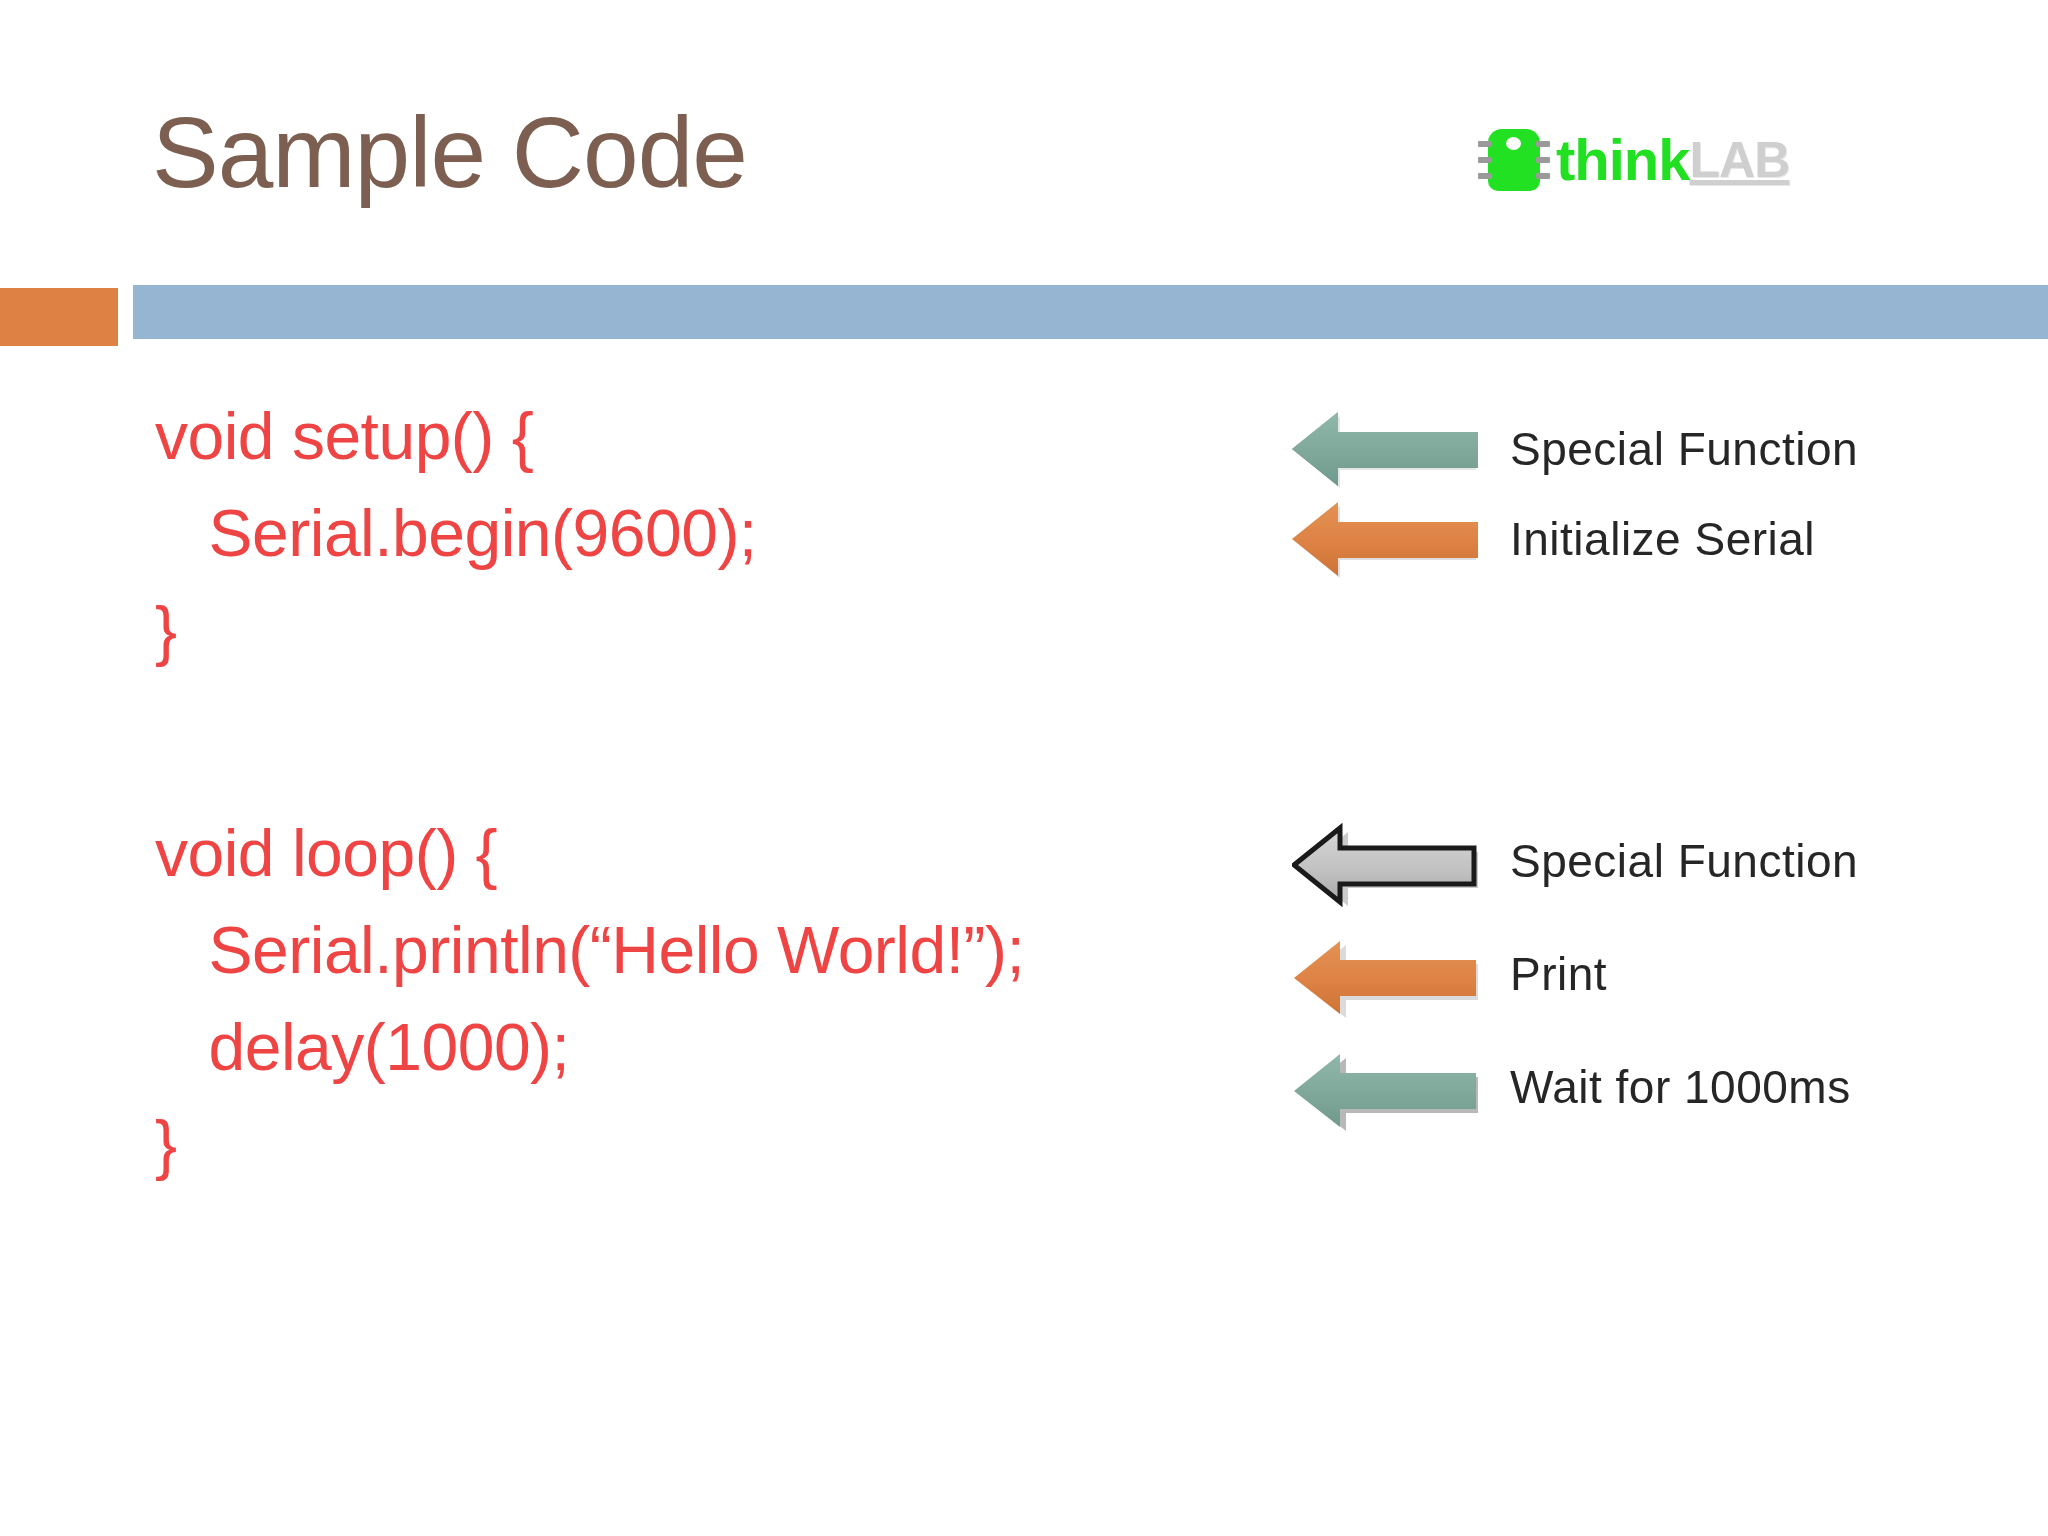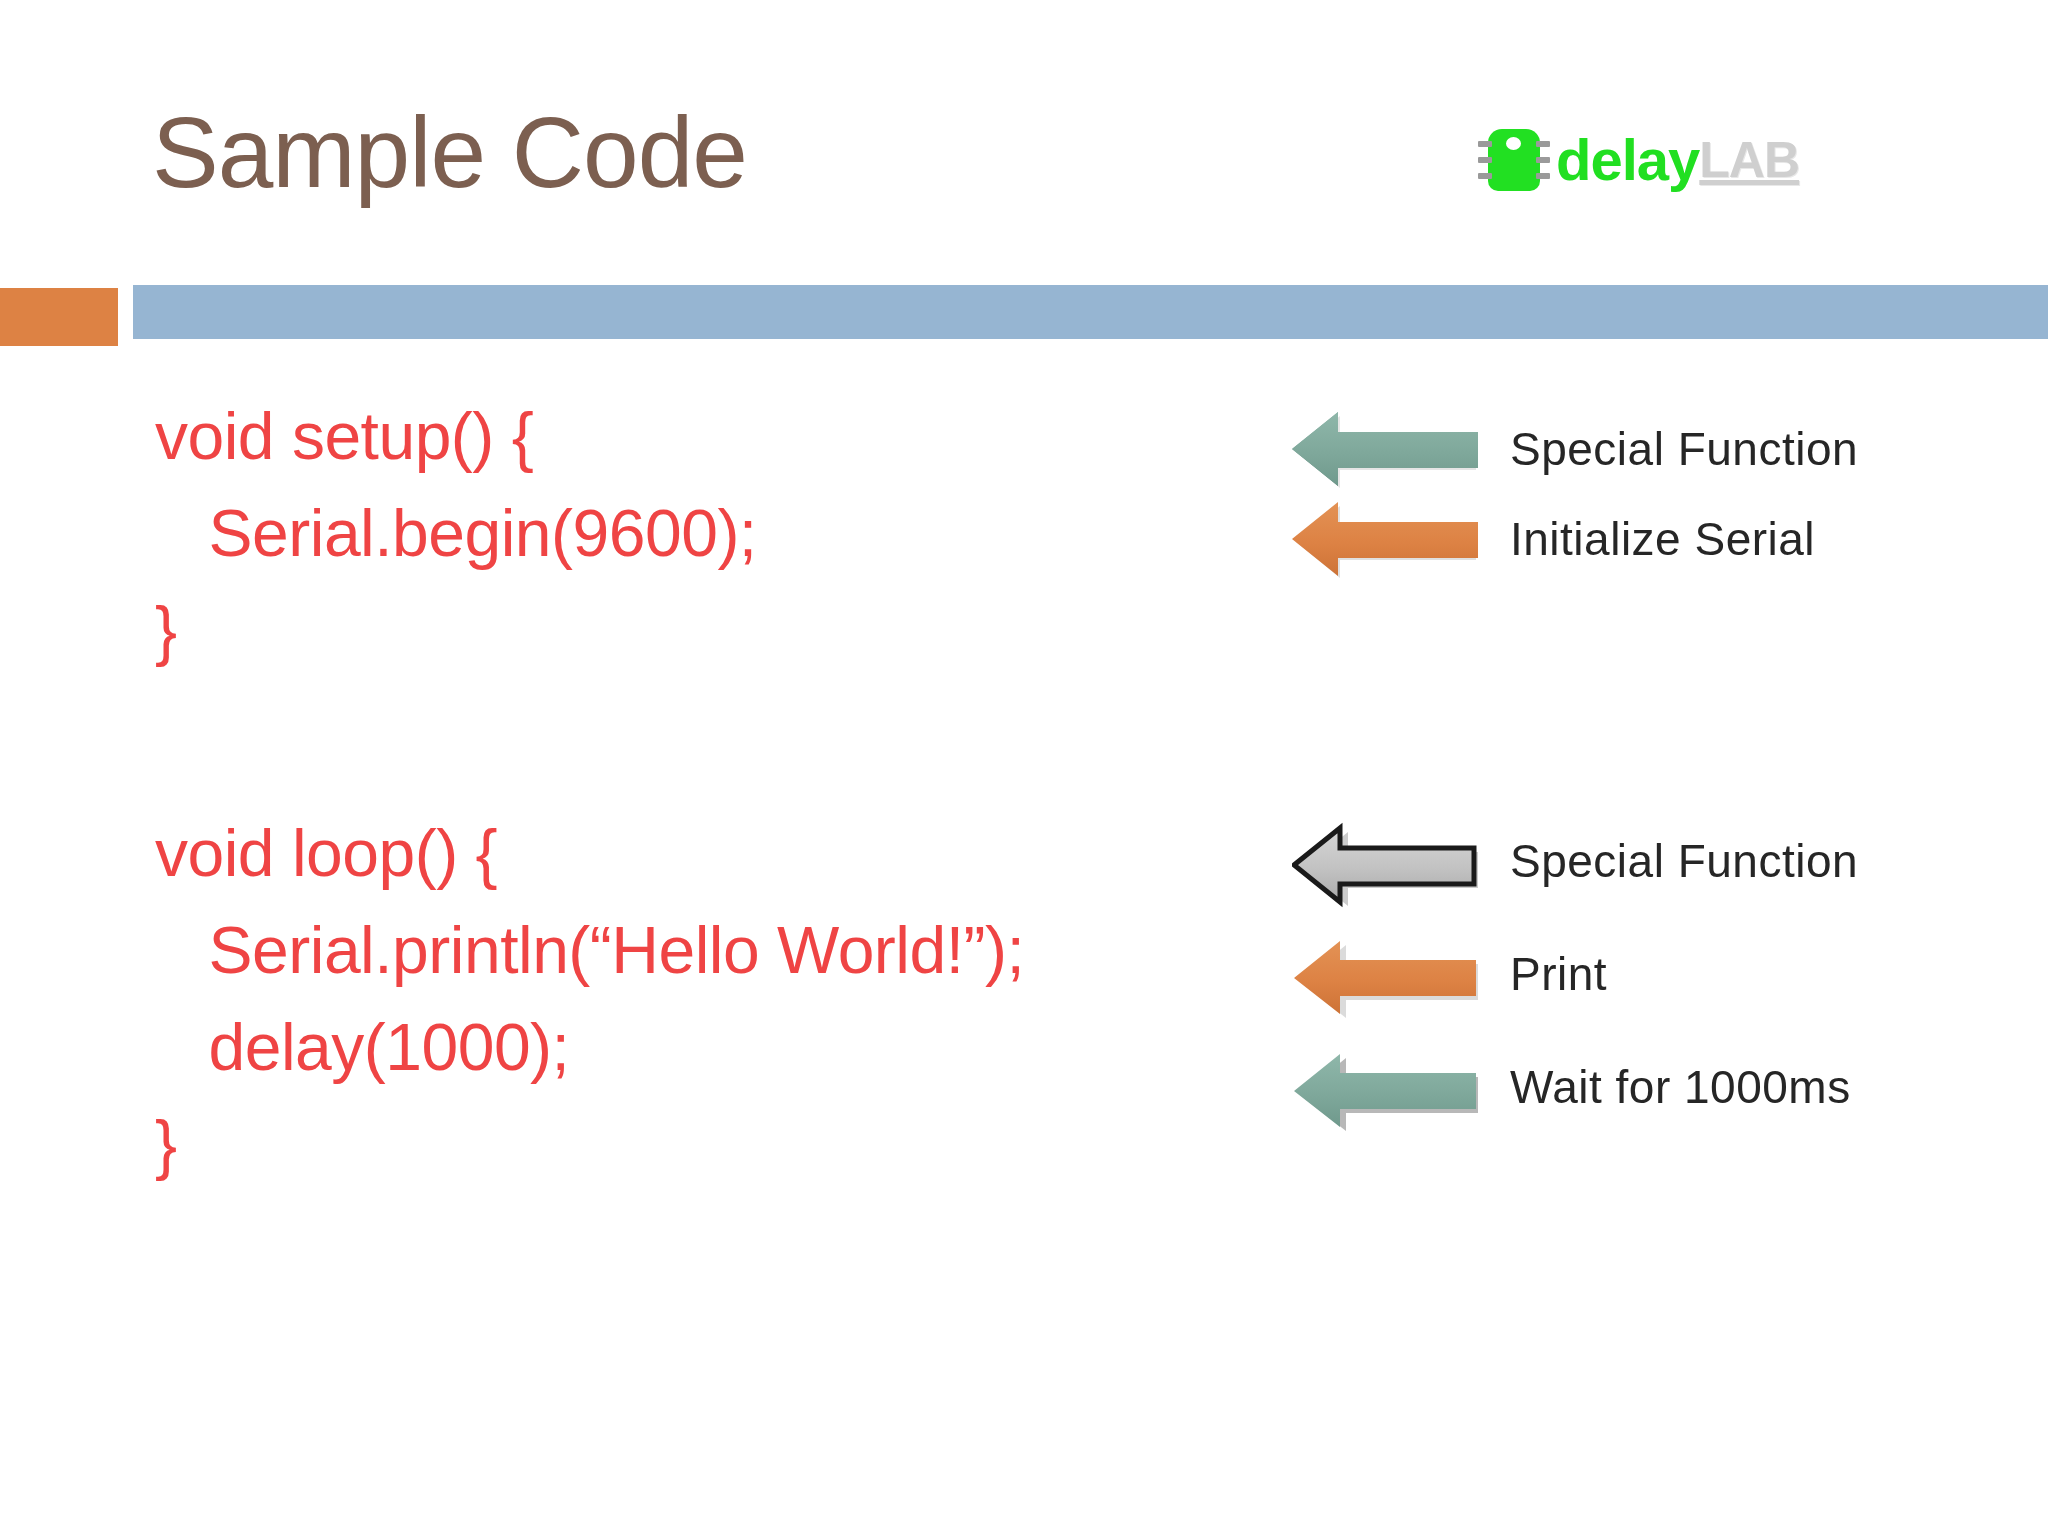--- a/index.html
+++ b/index.html
@@ -178,21 +178,21 @@
     <span class="logo-chip">
       <span class="chip-body"></span>
       <span class="chip-hole"></span>
       <span class="pin l1"></span>
         <span class="pin l2"></span>
         <span class="pin l3"></span>
       <span class="pin r1"></span>
         <span class="pin r2"></span>
         <span class="pin r3"></span>
     </span>
-    <span class="logo-think">delay</span>
+    <span class="logo-think">think</span>
     <span class="logo-lab">LAB</span>
   </div>
 
   <div class="bar-orange"></div>
   <div class="bar-blue"></div>
 
   <div class="code-block code-setup">void setup() {
    Serial.begin(9600);
 }</div>
 

